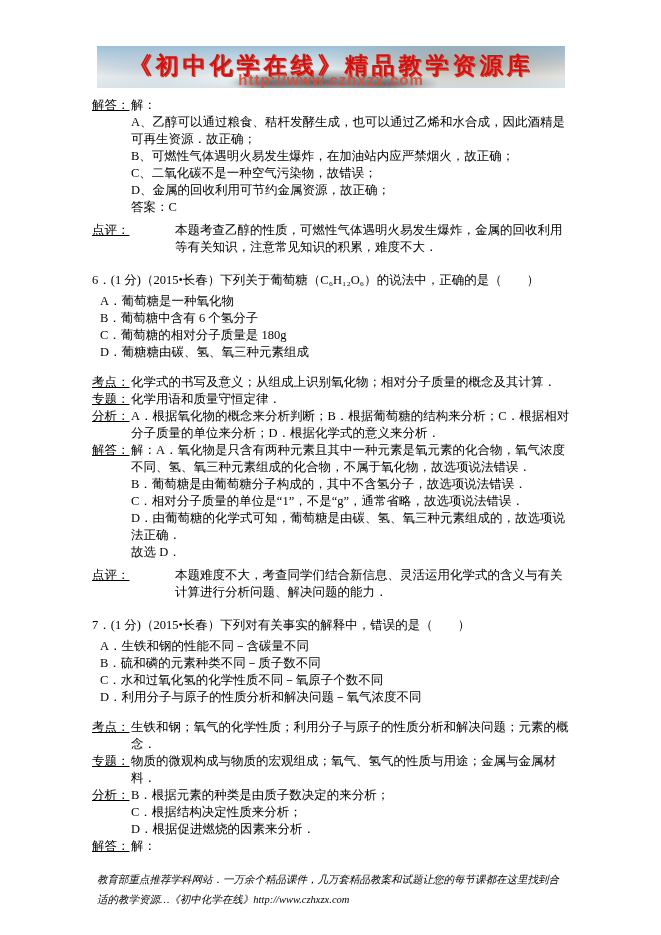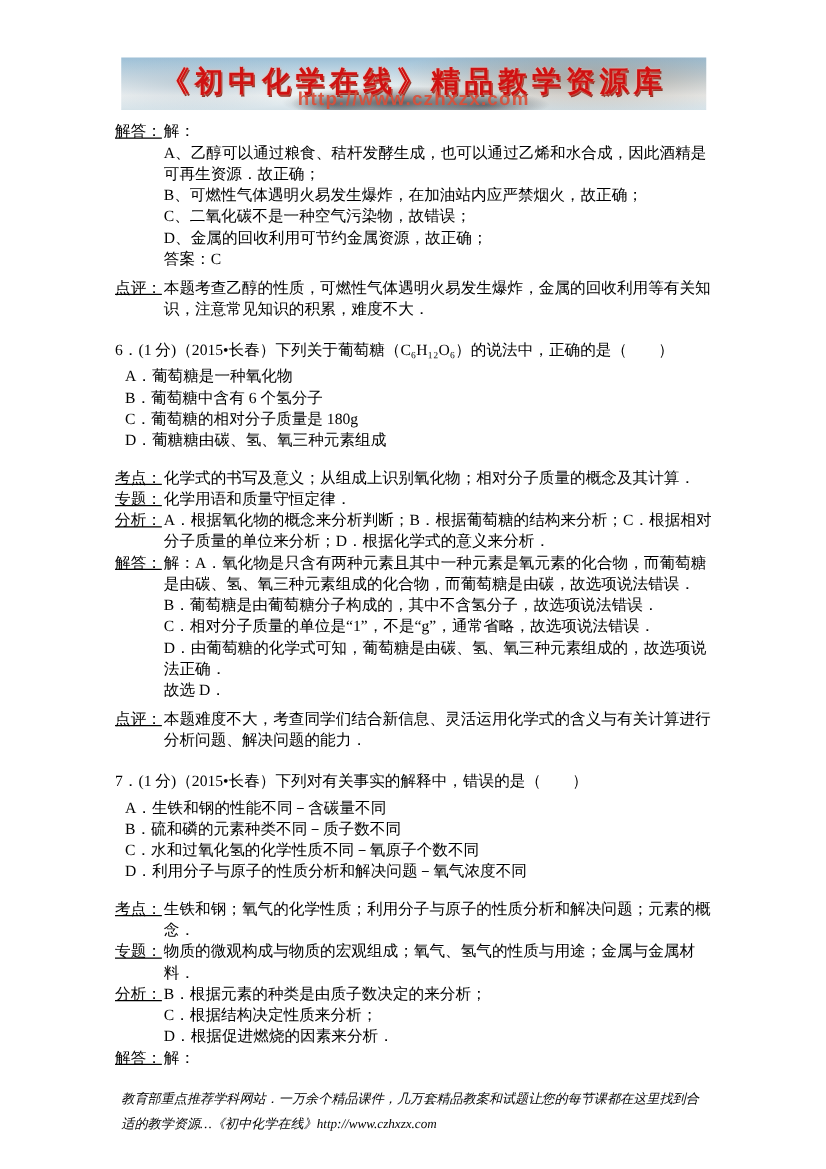--- a/index.html
+++ b/index.html
@@ -56,21 +56,21 @@
   .content {
     margin: 9px 0 0 92px;
     width: 478px;
     line-height: 17px;
   }
   .block { display: flex; align-items: flex-start; }
   .block .label { flex: none; width: 39px; text-decoration: underline; }
   .block .body  { flex: 1; min-width: 0; }
   .para { min-height: 17px; }
 
-  .sec-dianping { margin-top: 6px; }
+  .sec-dianping { margin-top: 6px; gap: 44px; }
   .sec-kaodian  { margin-top: 13px; justify-content: center; }
 
   .question { margin-top: 16px; }
   .options  { margin-top: 4px; padding-left: 8px; }
   .option   { min-height: 17px; }
 
   
   .footer {
     margin: 15px 0 0 97px;
     width: 466px;
@@ -130,21 +130,21 @@
       </div>
       <div class="block sec-fenxi">
         <span class="label">分析：</span>
         <div class="body">
           <div class="para">A．根据氧化物的概念来分析判断；B．根据葡萄糖的结构来分析；C．根据相对分子质量的单位来分析；D．根据化学式的意义来分析．</div>
         </div>
       </div>
       <div class="block sec-jieda">
         <span class="label">解答：</span>
         <div class="body">
-          <div class="para">解：A．氧化物是只含有两种元素且其中一种元素是氧元素的化合物，而葡萄糖是由碳、氢、氧三种元素组成的化合物，而葡萄糖是由碳，故选项说法错误．</div>
+          <div class="para">解：A．氧化物是只含有两种元素且其中一种元素是氧元素的化合物，氧气浓度不同、氢、氧三种元素组成的化合物，不属于氧化物，故选项说法错误．</div>
           <div class="para">B．葡萄糖是由葡萄糖分子构成的，其中不含氢分子，故选项说法错误．</div>
           <div class="para">C．相对分子质量的单位是“1”，不是“g”，通常省略，故选项说法错误．</div>
           <div class="para">D．由葡萄糖的化学式可知，葡萄糖是由碳、氢、氧三种元素组成的，故选项说法正确．</div>
           <div class="para">故选 D．</div>
         </div>
       </div>
       <div class="block sec-dianping">
         <span class="label">点评：</span>
         <div class="body">
           <div class="para">本题难度不大，考查同学们结合新信息、灵活运用化学式的含义与有关计算进行分析问题、解决问题的能力．</div>

